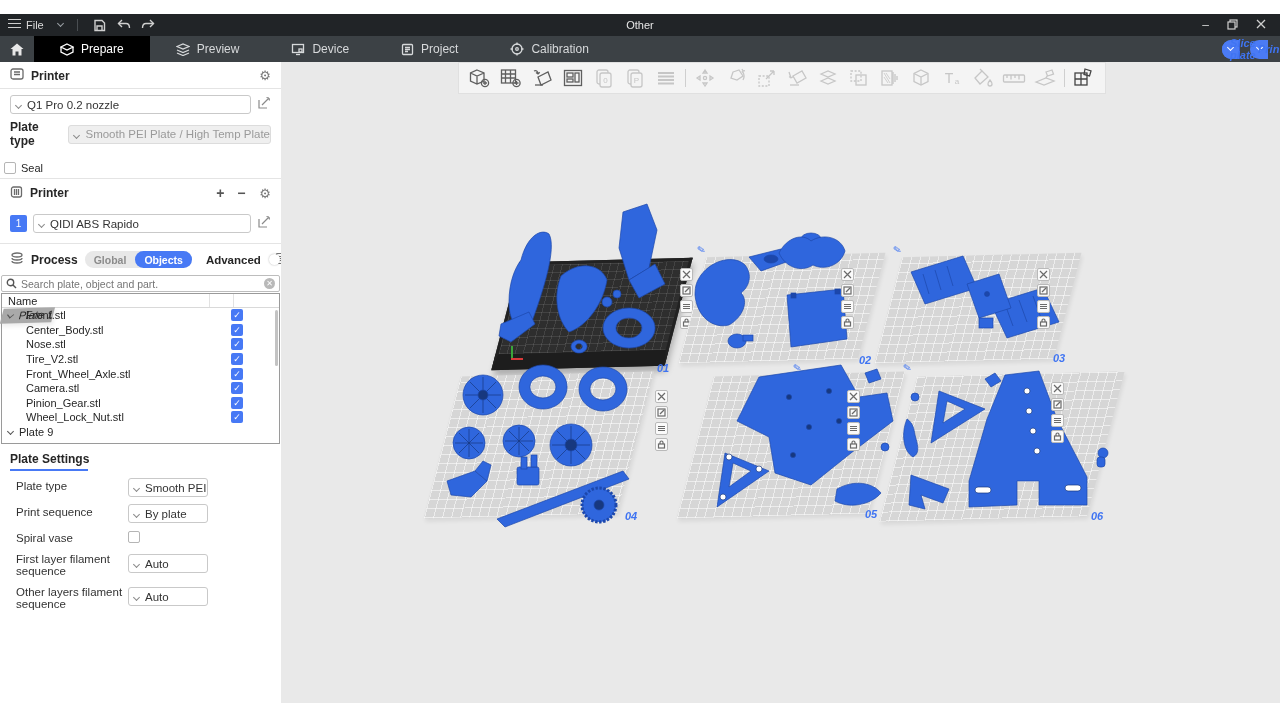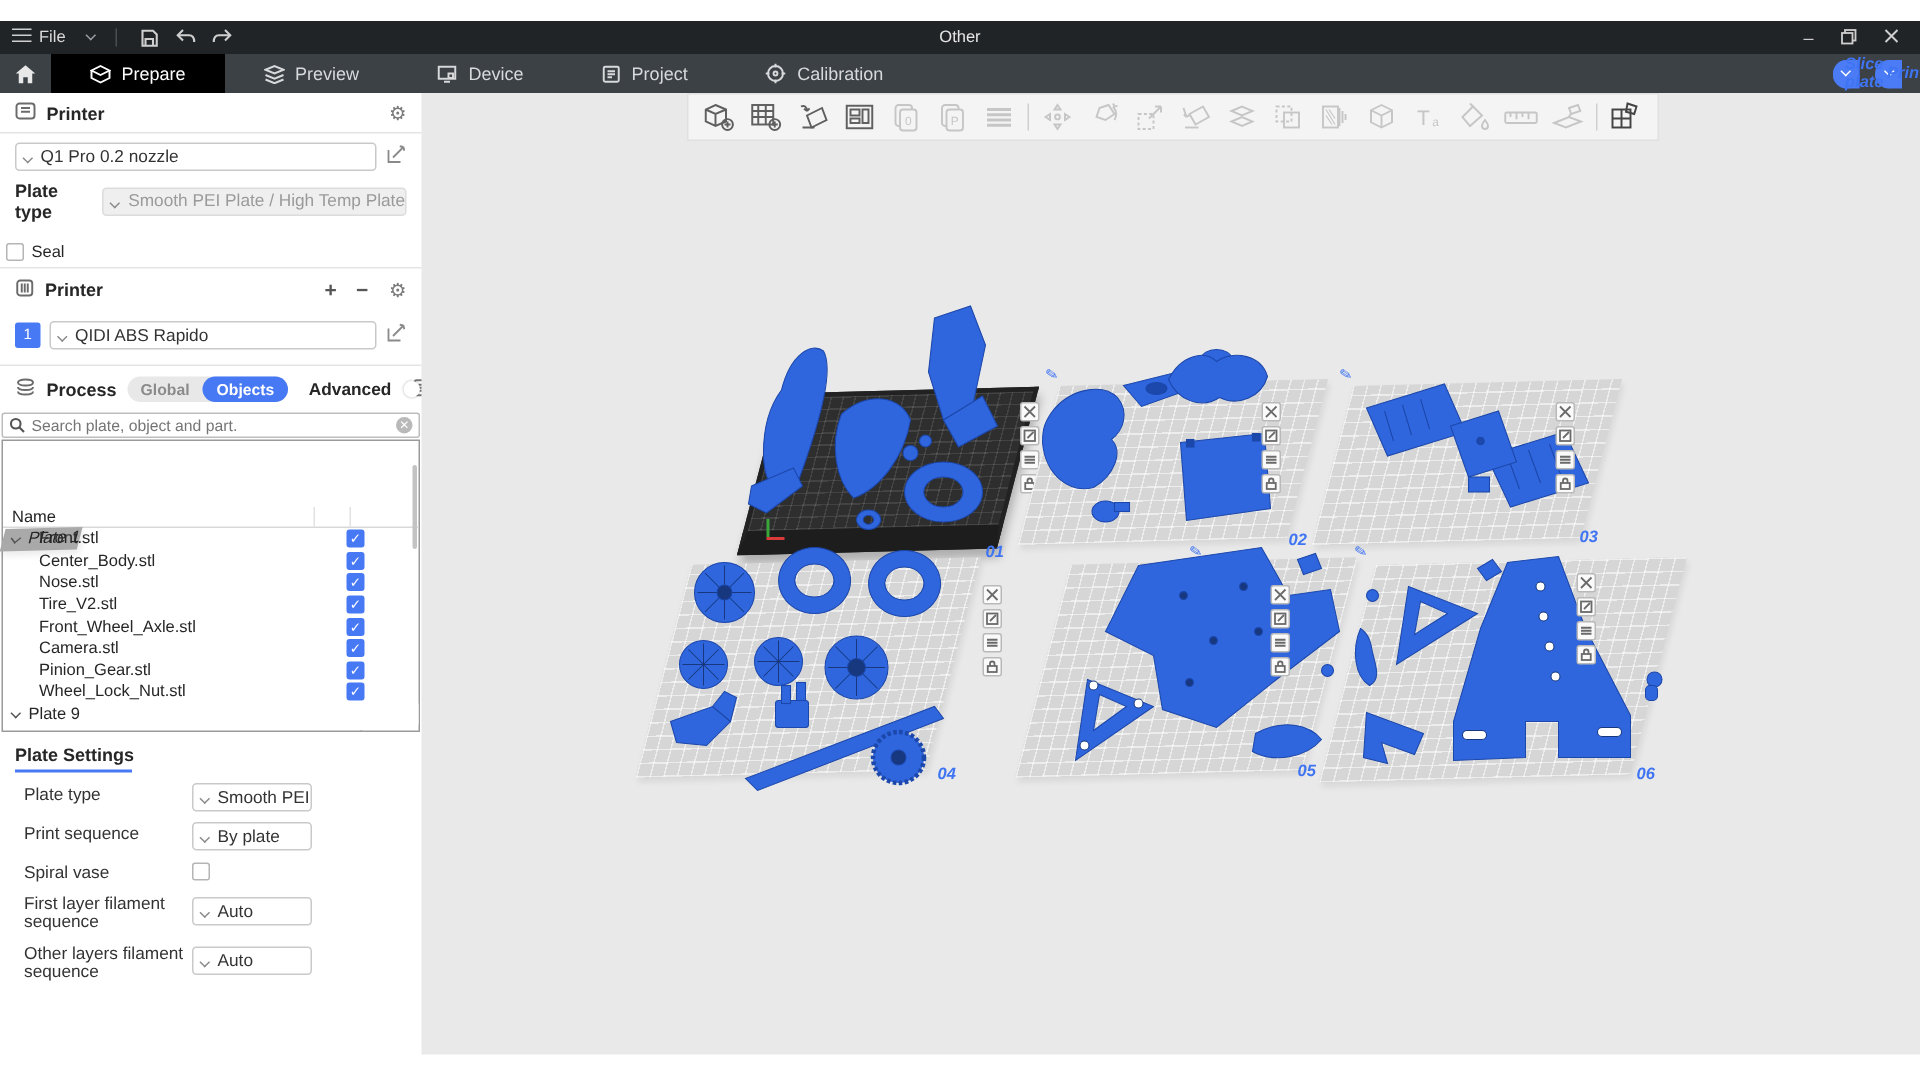--- a/index.html
+++ b/index.html
@@ -69,21 +69,21 @@
   .switch::after { content:""; position:absolute; left:1px; top:1px; width:11px; height:11px; background:#fff; border-radius:50%; box-shadow:0 0 2px rgba(0,0,0,.3); }
   .mini-ic svg { stroke:#777; fill:none; stroke-width:1.2; }
   .mini-ic.blue svg { stroke:#4779f5; }
   .search-row { margin:2px 1px 0 1px; border:1px solid #bdbdbd; border-radius:2px; height:17px; display:flex; align-items:center; padding:0 4px; gap:4px; background:#fff; }
   .search-row input { flex:1; border:none; outline:none; font-size:10.5px; color:#9a9a9a; font-family:"Liberation Sans",sans-serif; background:transparent; }
   .search-row svg { stroke:#555; fill:none; stroke-width:1.4; }
   .clear-btn { width:11px; height:11px; border-radius:50%; background:#b9b9b9; color:#fff; font-size:8px; line-height:11px; text-align:center; }
   .tree { margin:1px 1px 0 1px; border:1px solid #9a9a9a; background:#fff; font-size:11px; position:relative; }
   .trow { display:flex; align-items:center; height:14.6px; padding-left:6px; position:relative; }
   .trow .tchev { width:5px; height:5px; border-right:1.2px solid #555; border-bottom:1.2px solid #555; transform:rotate(45deg); margin:-2px 6px 0 0; }
-  .trow.header { height:14px; border-bottom:1px solid #d9d9d9; color:#222;margin-top:44px; }
+  .trow.header { height:14px; border-bottom:1px solid #d9d9d9; color:#222; }
   .trow.header .c2 { position:absolute; right:46px; top:0; bottom:0; border-left:1px solid #e2e2e2; width:24px; }
   .trow.header .c3 { position:absolute; right:10px; top:0; bottom:0; border-left:1px solid #e2e2e2; width:36px; }
   .trow.plate { background:#a9a9a9; }
   .trow.plate2 { background:#fff; }
   .trow.item { padding-left:24px; }
   .trow .rcb { position:absolute; right:36px; width:12px; height:12px; border-radius:2px; background:#4779f5; color:#fff; font-size:9px; line-height:12px; text-align:center; }
   .sliver { height:4px; overflow:hidden; position:relative; }
   .sliver .rcb { top:1px; }
   .vscroll { position:absolute; right:1px; top:16px; width:3px; height:56px; background:#c3c3c3; border-radius:2px; }
   .ps-title { font-weight:bold; font-size:12px; padding:8px 0 3px 10px; display:inline-block; }

